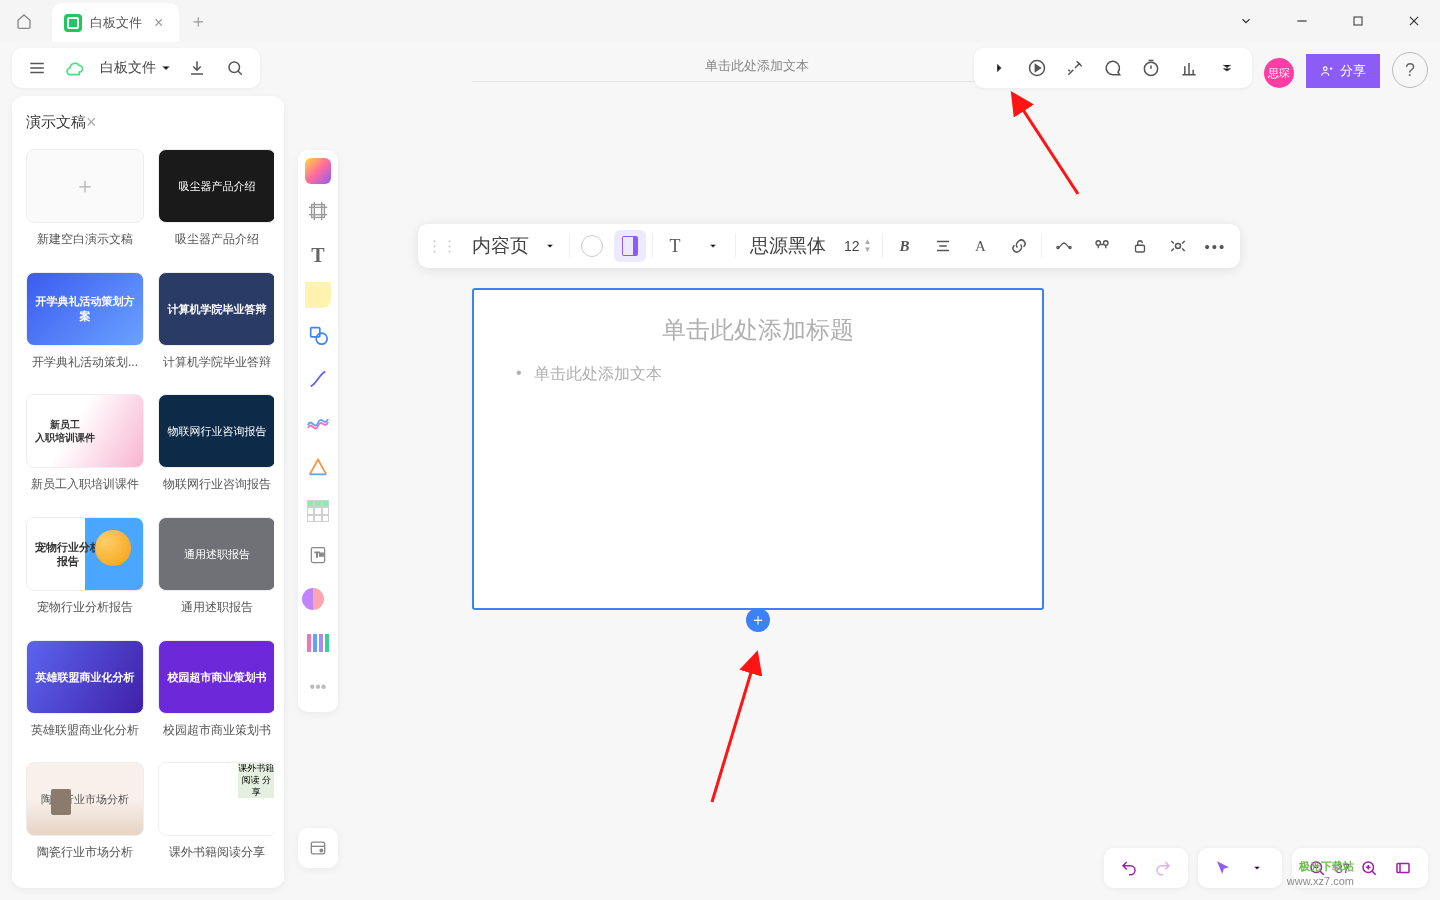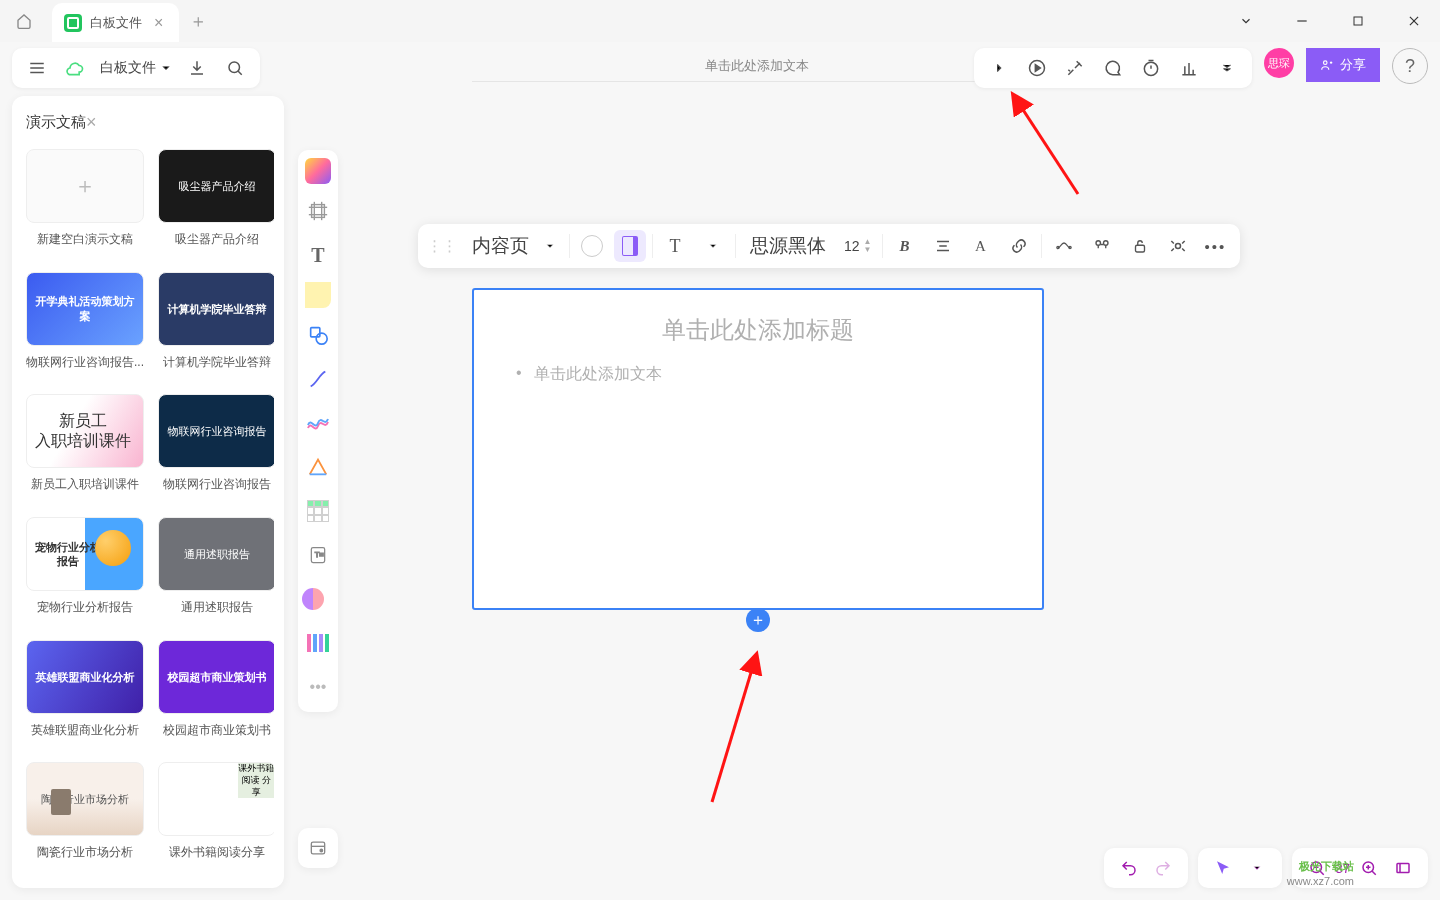--- a/index.html
+++ b/index.html
@@ -18,21 +18,21 @@
 .window-controls { margin-left: auto; display: flex; align-items: center; gap: 20px; }
 .wc { width: 36px; height: 30px; display: flex; align-items: center; justify-content: center; color: #333; cursor: pointer; }
 
 
 .header-bar { position: absolute; top: 48px; left: 12px; height: 40px; background: #fff; border-radius: 10px; display: flex; align-items: center; padding: 0 8px; gap: 4px; box-shadow: 0 1px 4px rgba(0,0,0,0.06); z-index:10; }
 .hbtn { width: 34px; height: 34px; display: flex; align-items: center; justify-content: center; color: #555; cursor: pointer; border-radius: 6px; }
 .htext { font-size: 14px; color: #444; padding: 0 4px; display: flex; align-items: center; gap: 4px; cursor: pointer; }
 .cloud-icon { color: #4ade80; }
 
 
-.right-header { position: absolute; top: 48px; right: 12px; display: flex; align-items: flex-start; gap: 12px; z-index:10; }
+.right-header { position: absolute; top: 48px; right: 12px; display: flex; align-items: flex-end; gap: 12px; z-index:10; }
 .icon-strip { background: #fff; border-radius: 10px; display: flex; align-items: center; padding: 0 6px; height: 40px; box-shadow: 0 1px 4px rgba(0,0,0,0.06); }
 .isbtn { width: 38px; height: 38px; display: flex; align-items: center; justify-content: center; color: #555; cursor: pointer; }
 .avatar { width: 30px; height: 30px; border-radius: 50%; background: #ff3ea5; color: #fff; font-size: 11px; display: flex; align-items: center; justify-content: center; }
 .share-btn { background: #8b5cf6; color: #fff; border-radius: 0; padding: 8px 14px; display: flex; align-items: center; gap: 6px; font-size: 13px; cursor: pointer; }
 .help-btn { width: 36px; height: 36px; border: 1.5px solid #bbb; border-radius: 50%; display: flex; align-items: center; justify-content: center; color: #666; font-size: 18px; cursor: pointer; }
 
 
 .templates { position: absolute; top: 96px; left: 12px; width: 272px; bottom: 12px; background: #fff; border-radius: 12px; box-shadow: 0 2px 10px rgba(0,0,0,0.06); padding: 16px 10px 0 14px; overflow: hidden; z-index:9; }
 .tpl-header { display: flex; align-items: center; justify-content: flex-start; margin-bottom: 16px; padding-right:6px;}
 .tpl-title { font-size: 15px; color: #333; font-weight: 500; }
@@ -40,21 +40,21 @@
 .tpl-grid { display: grid; grid-template-columns: 1fr 1fr; gap: 16px 14px; overflow-y: auto; height: calc(100% - 46px); padding-right: 4px; padding-bottom: 10px;}
 .tpl-grid::-webkit-scrollbar{width:6px;} .tpl-grid::-webkit-scrollbar-thumb{background:#ddd;border-radius:3px;}
 .tpl-item { display: flex; flex-direction: column; align-items: center; gap: 8px; cursor: pointer; }
 .tpl-thumb { width: 118px; height: 74px; border-radius: 8px; border:1px solid #eee; display: flex; align-items: center; justify-content: center; overflow: hidden; font-size: 11px; text-align: center; line-height:1.3; }
 .tpl-label { font-size: 12px; color: #555; text-align: center; white-space: nowrap; overflow: hidden; text-overflow: ellipsis; max-width: 118px; }
 .thumb-blank { background: #fafafa; color: #bbb; font-size: 22px; }
 .thumb-dark { background: #1a1a1a; color: #fff; }
 .thumb-blue { background: linear-gradient(135deg,#3b5bf0,#6aa2ff); color:#fff; font-weight:600; }
 .thumb-navy { background: #2a3b66; color: #fff; font-weight:600; }
 .thumb-pinkgrad { background: linear-gradient(120deg,#fff 40%,#f9b4d0); color:#333; justify-content:flex-start; padding:8px; }
-.thumb-pinkgrad span{ font-size:16px; font-weight:400; }
+.thumb-pinkgrad span{ font-size:10px; font-weight:700; }
 .thumb-navy2 { background: #0d2b48; color: #fff; }
 .thumb-split { background: linear-gradient(90deg,#fff 50%,#4aa6ff 50%); color:#333; font-size:11px; font-weight:600; justify-content:flex-start; padding:8px; position:relative;}
 .thumb-split::after{content:""; position:absolute; right:12px; top:12px; width:36px;height:36px; border-radius:50%; background:radial-gradient(circle at 30% 30%, #ffcf6b, #f59e0b);}
 .thumb-grey { background: #6f7177; color: #fff; }
 .thumb-purpleblue { background: linear-gradient(120deg,#5b65f0,#4020a8); color:#fff; font-weight:600;}
 .thumb-purple { background: #6d28d9; color: #fff; font-weight:600;}
 .thumb-photo { background: linear-gradient(180deg,#f8f0ea 50%,#e7d4c4); color:#555; position:relative;}
 .thumb-photo::after{content:""; position:absolute; left:24px; top:26px; width:20px;height:26px; background:#8a7b6d; border-radius:2px;}
 .thumb-collage { display:grid; grid-template-columns:1fr 1fr 1fr; grid-template-rows:1fr 1fr; gap:2px; padding:0; background:#fff; font-size:9px;}
 .thumb-collage div{background:#e5efe0; display:flex;align-items:center;justify-content:center;}
@@ -253,21 +253,21 @@
       <div class="tpl-item">
         <div class="tpl-thumb thumb-blank" style="white-space: pre-line;">＋</div>
         <div class="tpl-label">新建空白演示文稿</div>
       </div>
       <div class="tpl-item">
         <div class="tpl-thumb thumb-dark pad8" style="white-space: pre-line;">吸尘器产品介绍</div>
         <div class="tpl-label">吸尘器产品介绍</div>
       </div>
       <div class="tpl-item">
         <div class="tpl-thumb thumb-blue pad8" style="white-space: pre-line;">开学典礼活动策划方案</div>
-        <div class="tpl-label">物联网行业咨询报告...</div>
+        <div class="tpl-label">开学典礼活动策划...</div>
       </div>
       <div class="tpl-item">
         <div class="tpl-thumb thumb-navy pad8" style="white-space: pre-line;">计算机学院毕业答辩</div>
         <div class="tpl-label">计算机学院毕业答辩</div>
       </div>
       <div class="tpl-item">
         <div class="tpl-thumb thumb-pinkgrad">
           <span style="white-space: pre-line;">新员工
 入职培训课件</span>
         </div>

